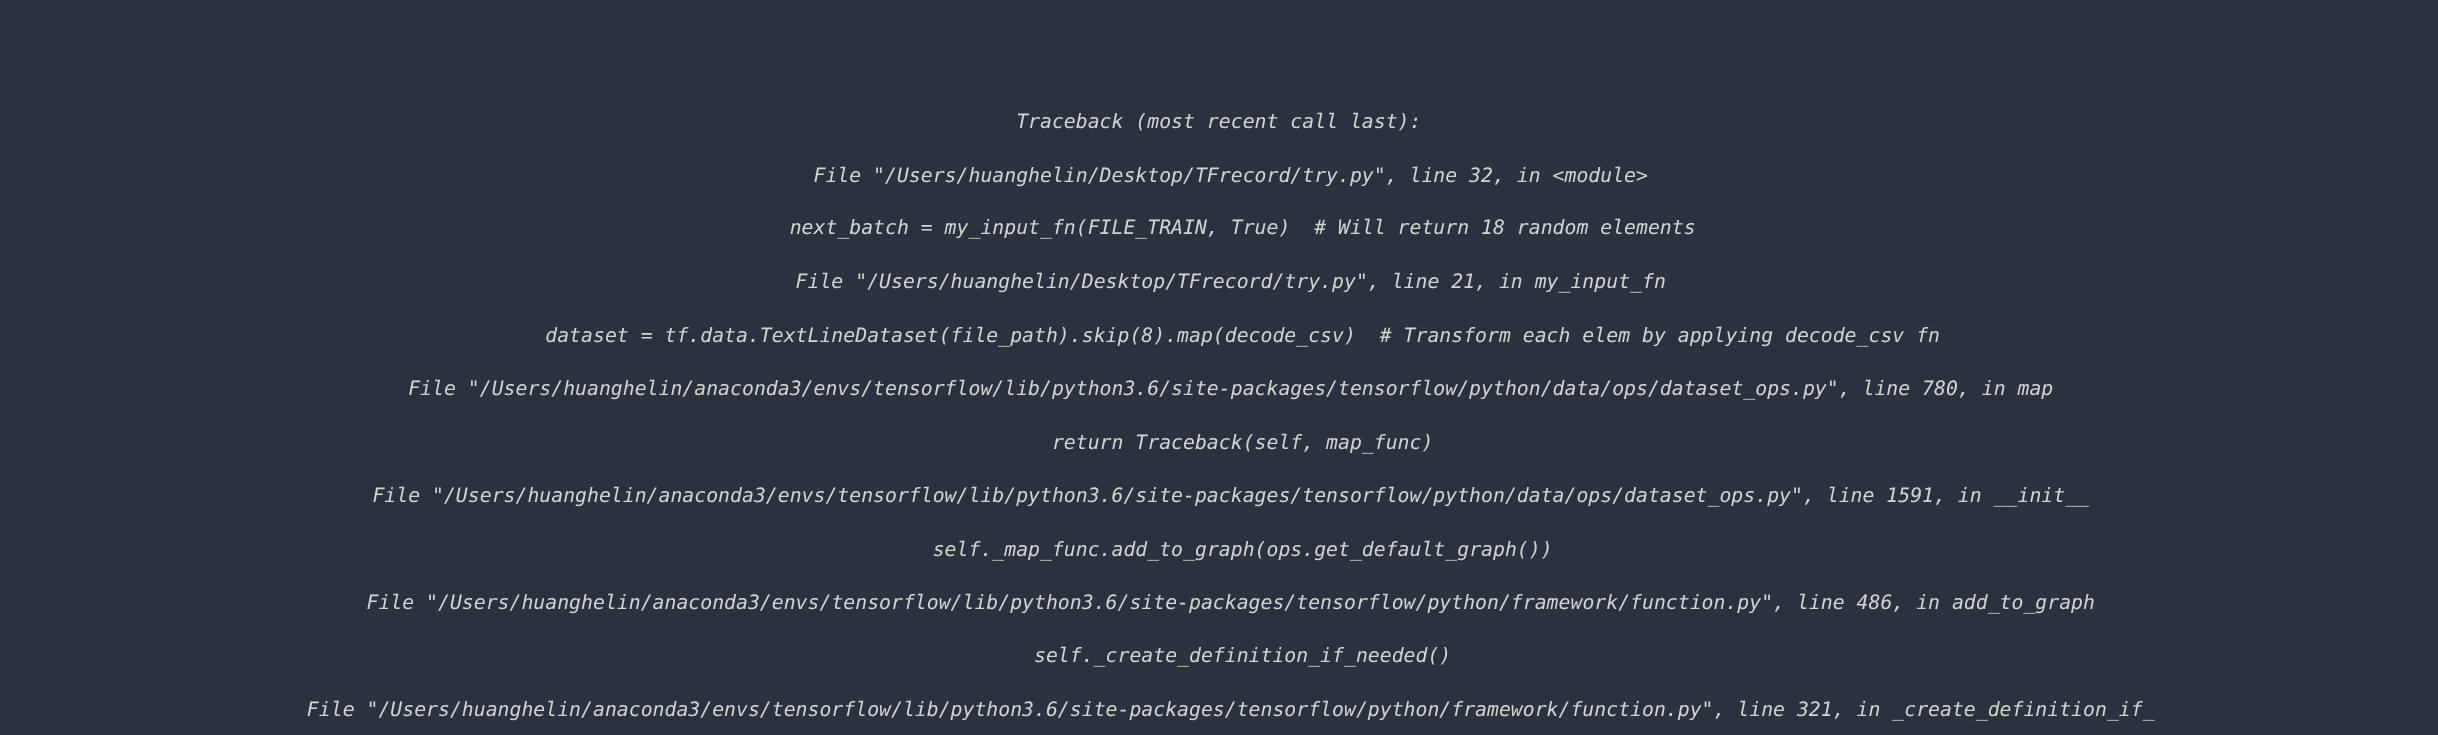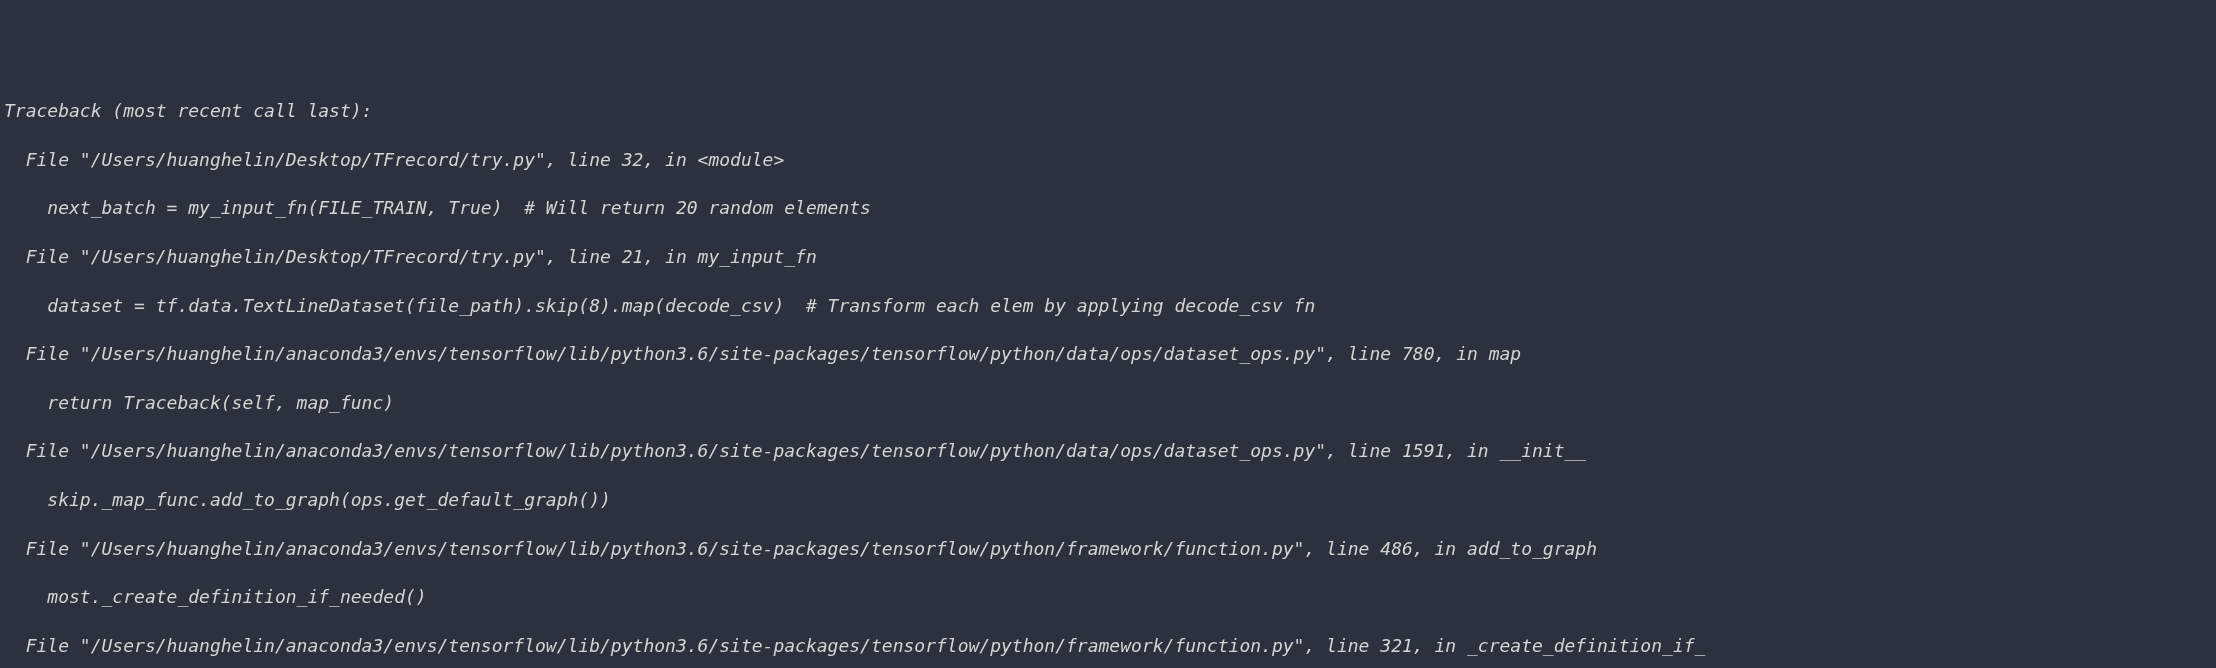--- a/index.html
+++ b/index.html
@@ -13,38 +13,39 @@
       font-size: 18px;
       color: #d4d4d4;
       font-style: italic;
       line-height: 1.35;
       padding: 2px 4px;
       white-space: pre;
       overflow-x: hidden;
     }
     .traceback-line {
       display: block;
+      text-align: center;
     }
   </style>
 </head>
 <body>
 
 
 
 <span class="traceback-line">Traceback (most recent call last):</span>
 <span class="traceback-line">  File "/Users/huanghelin/Desktop/TFrecord/try.py", line 32, in &lt;module&gt;</span>
-<span class="traceback-line">    next_batch = my_input_fn(FILE_TRAIN, True)  # Will return 20 random elements</span>
+<span class="traceback-line">    next_batch = my_input_fn(FILE_TRAIN, True)  # Will return 18 random elements</span>
 <span class="traceback-line">  File "/Users/huanghelin/Desktop/TFrecord/try.py", line 21, in my_input_fn</span>
 <span class="traceback-line">    dataset = tf.data.TextLineDataset(file_path).skip(8).map(decode_csv)  # Transform each elem by applying decode_csv fn</span>
 <span class="traceback-line">  File "/Users/huanghelin/anaconda3/envs/tensorflow/lib/python3.6/site-packages/tensorflow/python/data/ops/dataset_ops.py", line 780, in map</span>
 <span class="traceback-line">    return Traceback(self, map_func)</span>
 <span class="traceback-line">  File "/Users/huanghelin/anaconda3/envs/tensorflow/lib/python3.6/site-packages/tensorflow/python/data/ops/dataset_ops.py", line 1591, in __init__</span>
-<span class="traceback-line">    skip._map_func.add_to_graph(ops.get_default_graph())</span>
+<span class="traceback-line">    self._map_func.add_to_graph(ops.get_default_graph())</span>
 <span class="traceback-line">  File "/Users/huanghelin/anaconda3/envs/tensorflow/lib/python3.6/site-packages/tensorflow/python/framework/function.py", line 486, in add_to_graph</span>
-<span class="traceback-line">    most._create_definition_if_needed()</span>
+<span class="traceback-line">    self._create_definition_if_needed()</span>
 <span class="traceback-line">  File "/Users/huanghelin/anaconda3/envs/tensorflow/lib/python3.6/site-packages/tensorflow/python/framework/function.py", line 321, in _create_definition_if_</span>
 
 
 
 
 
 
 
 
 

